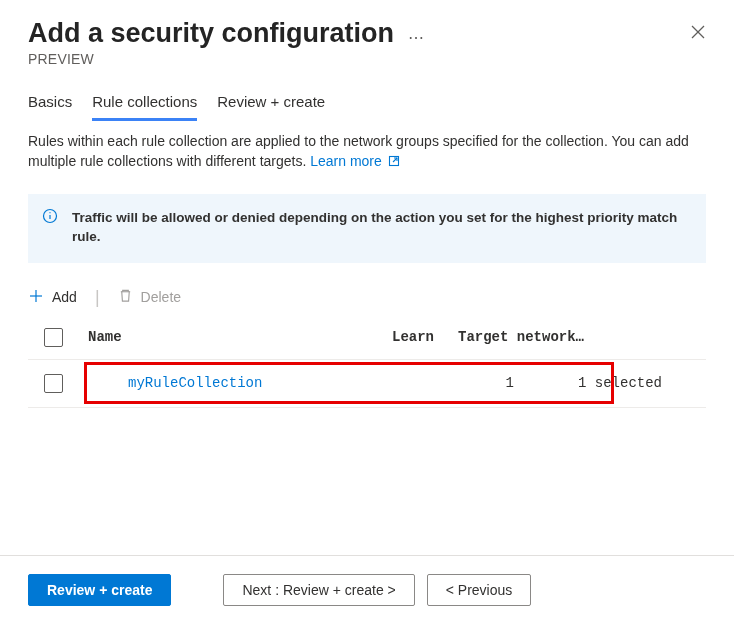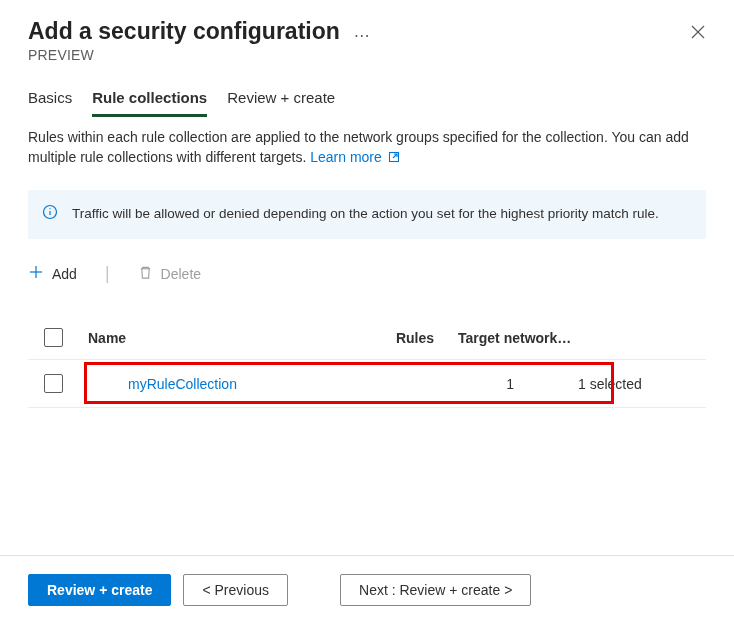--- a/index.html
+++ b/index.html
@@ -16,21 +16,21 @@
     position: relative;
     padding: 18px 28px 0 28px;
   }
   .header-row {
     display: flex;
     align-items: flex-start;
     justify-content: space-between;
   }
   .title-block { display: flex; align-items: center; gap: 14px; }
   .page-title {
-    font-size: 23px;
+    font-size: 27px;
     font-weight: 600;
     color: #242424;
     margin: 0;
   }
   .more-icon { color: #605e5c; cursor: pointer; font-size: 16px; letter-spacing: 1px; padding-top: 8px; }
   .close-icon { color: #605e5c; cursor: pointer; padding-top: 6px; }
   .subtitle {
     font-size: 14px;
     color: #605e5c;
     letter-spacing: 0.2px;
@@ -43,22 +43,22 @@
     margin-top: 26px;
     border-bottom: none;
   }
   .tab {
     padding-bottom: 8px;
     font-size: 15px;
     color: #323130;
     cursor: pointer;
   }
   .tab.active {
-    font-weight: 700;
-    border-bottom: 3px solid #14532d;
+    font-weight: 400;
+    border-bottom: 3px solid #3b82f6;
   }
   .description {
     margin-top: 10px;
     font-size: 14px;
     color: #323130;
     line-height: 1.45;
   }
   .learn-more {
     color: #0078d4;
     cursor: pointer;
@@ -66,49 +66,51 @@
   }
   .learn-more svg { vertical-align: -1px; margin-left: 2px; }
   .info-box {
     margin-top: 22px;
     background: #eff6fc;
     padding: 14px 16px 16px 44px;
     font-size: 13.5px;
     color: #323130;
     line-height: 1.45;
     position: relative;
+    font-weight: bold;
   }
   .info-box .info-icon {
     position: absolute;
     left: 14px;
     top: 14px;
     color: #0078d4;
   }
   .toolbar {
     display: flex;
     align-items: center;
-    gap: 28px;
+    gap: 18px;
     margin-top: 24px;
     color: #323130;
   }
   .toolbar .btn-add {
     display: flex; align-items: center; gap: 8px;
     cursor: pointer;
     color: #323130;
   }
   .toolbar .btn-add .plus { color: #0078d4; }
   .toolbar .sep { color: #c8c6c4; font-size: 18px; }
   .toolbar .btn-delete {
     display: flex; align-items: center; gap: 8px;
     cursor: pointer;
     color: #a19f9d;
   }
   .table {
-    margin-top: 44px;
+    margin-top: 20px;
     width: 100%;
+    font-family: Liberation Mono, monospace;
   }
   .thead, .trow {
     display: grid;
     grid-template-columns: 60px 280px 90px 150px 50px 40px;
     align-items: center;
   }
   .thead {
     font-weight: 600;
     font-size: 14px;
     color: #323130;
@@ -238,21 +240,21 @@
       <span>Delete</span>
     </div>
   </div>
 
   <div class="table">
     <div class="thead">
       <div>
           <div class="checkbox"></div>
         </div>
       <div>Name</div>
-      <div class="rules-col">Rules</div>
+      <div class="rules-col">Learn</div>
       <div>Target network…</div>
       <div></div>
         <div></div>
     </div>
     <div class="trow" style="position:relative;gap:40px;">
       <div>
           <div class="checkbox"></div>
         </div>
       <div class="row-link">myRuleCollection</div>
       <div class="rules-col">1</div>
@@ -271,17 +273,17 @@
             <path d="M4 4 L4.7 14 L11.3 14 L12 4"></path>
           </svg>
         </span>
       </div>
       <div class="highlight-box" style="left:56px; top:2px; width:530px; height:42px;"></div>
     </div>
   </div>
 
   <div class="footer">
     <div class="btn btn-primary">Review + create</div>
+    <div class="btn btn-secondary" style="margin-left:40px;">Next : Review + create &gt;</div>
     <div class="btn btn-secondary">&lt; Previous</div>
-    <div class="btn btn-secondary" style="margin-left:40px;">Next : Review + create &gt;</div>
   </div>
 
 </div>
 
 </body></html>

